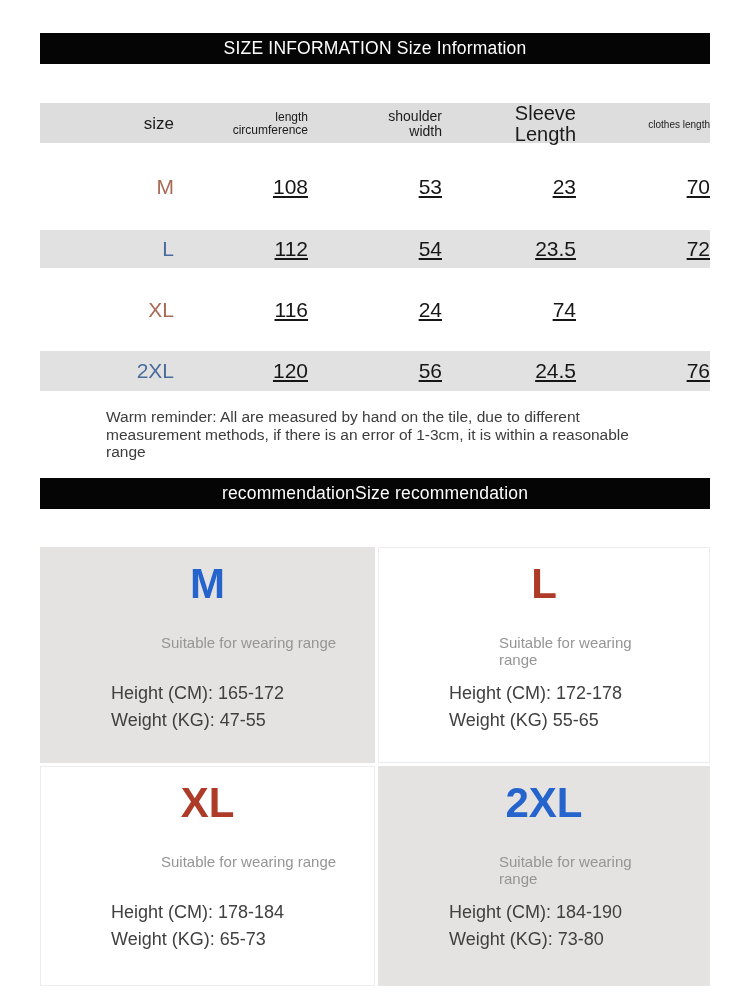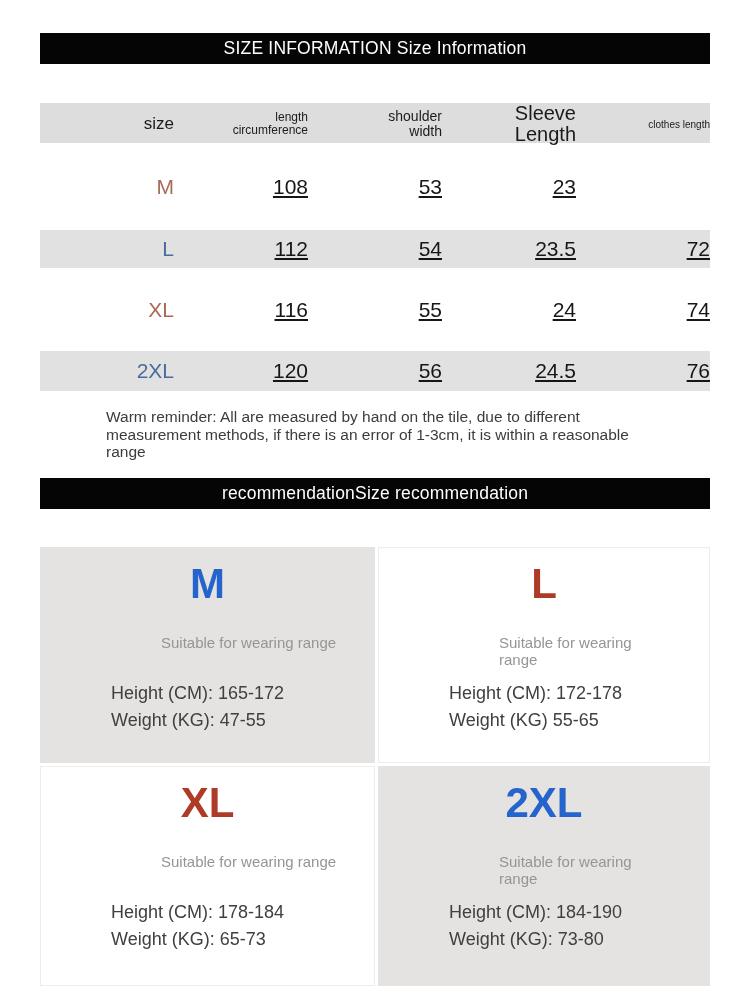--- a/index.html
+++ b/index.html
@@ -117,34 +117,34 @@
         <span>clothes length</span>
           <span></span>
       </div>
     </div>
 
     <div class="t-row r0">
       <div class="t-cell td-size warm-red">M</div>
       <div class="t-cell td-num">108</div>
       <div class="t-cell td-num">53</div>
       <div class="t-cell td-num">23</div>
+      <div class="t-cell td-num">70</div>
     </div>
 
     <div class="t-row r1">
       <div class="t-cell td-size slate-blue">L</div>
       <div class="t-cell td-num">112</div>
       <div class="t-cell td-num">54</div>
       <div class="t-cell td-num">23.5</div>
       <div class="t-cell td-num">72</div>
     </div>
 
     <div class="t-row r2">
       <div class="t-cell td-size warm-red">XL</div>
       <div class="t-cell td-num">116</div>
-      <div class="t-cell td-num">55</div>
       <div class="t-cell td-num">24</div>
       <div class="t-cell td-num">74</div>
     </div>
 
     <div class="t-row r3">
       <div class="t-cell td-size slate-blue">2XL</div>
       <div class="t-cell td-num">120</div>
       <div class="t-cell td-num">56</div>
       <div class="t-cell td-num">24.5</div>
       <div class="t-cell td-num">76</div>

